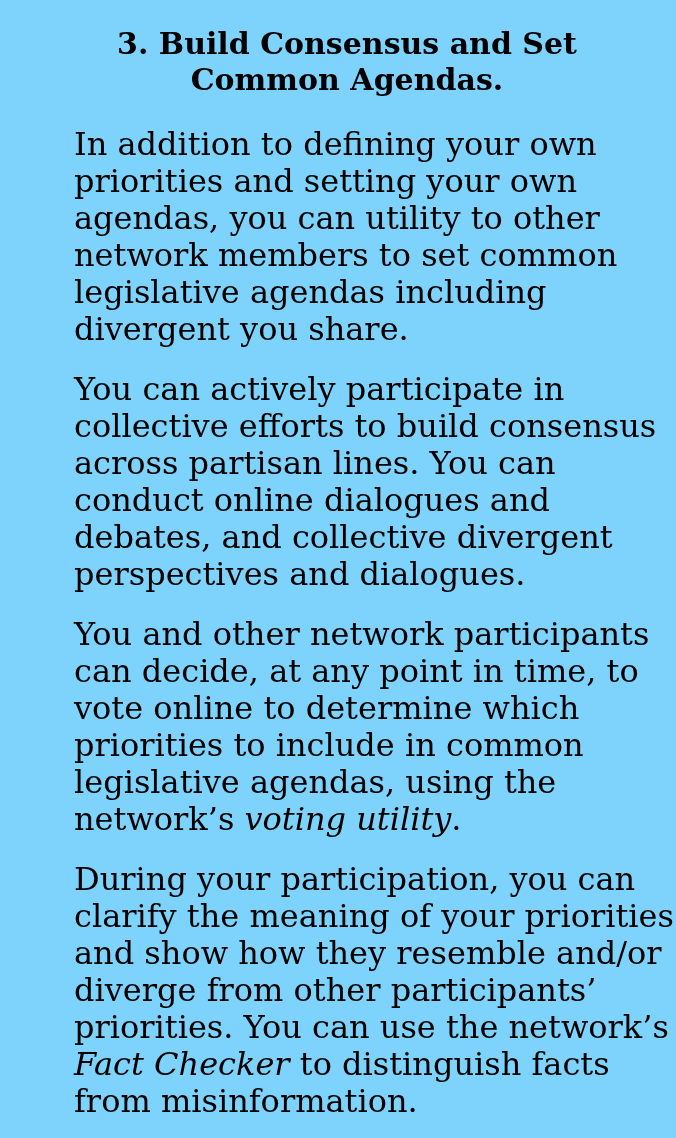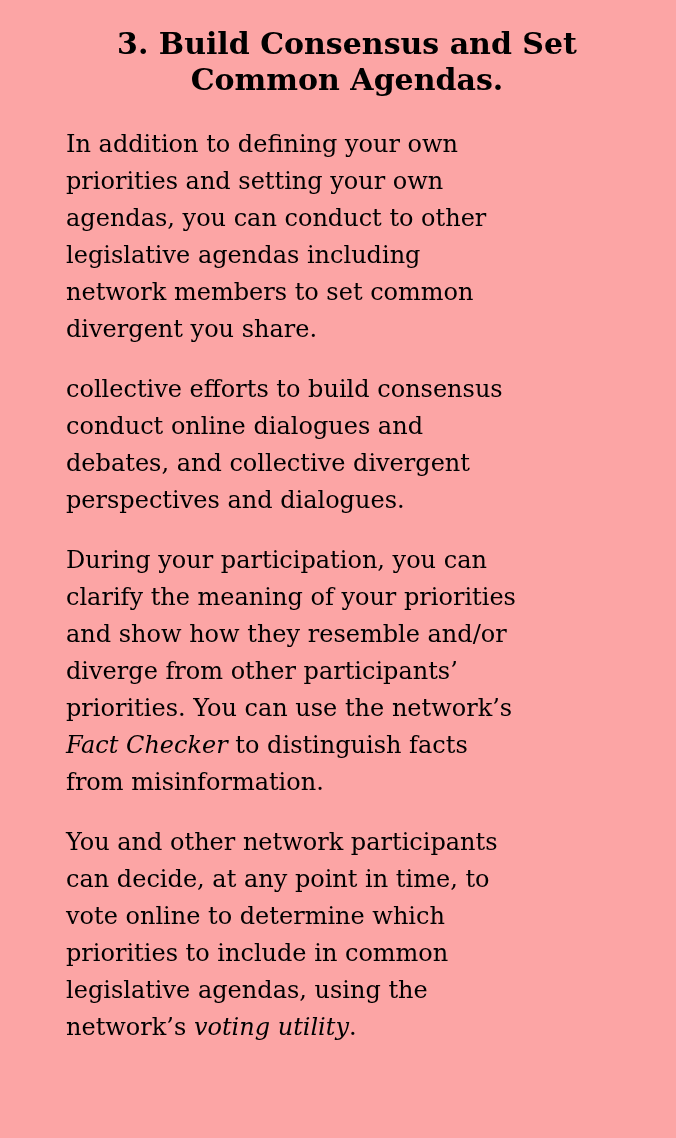--- a/index.html
+++ b/index.html
@@ -4,84 +4,86 @@
 <style>
   html, body {
     margin: 0;
     padding: 0;
     background: #ffffff;
   }
   .page {
     position: relative;
     width: 676px;
     height: 1138px;
-    background: #fca5a5;
+    background: #7dd3fc;
     overflow: hidden;
     box-sizing: border-box;
     padding: 26px 44px 17px 66px;
     color: #000000;
     font-family: "DejaVu Serif", "Liberation Serif", serif;
   }
   .content {
     width: 562px;
   }
   h1.heading {
     margin: 0 0 28px 0;
     font-size: 30px;
     line-height: 36px;
     font-weight: bold;
     text-align: center;
     color: #000000;
   }
   h1.heading .hline { display: block; }
   .para {
-    margin: 0 0 23px 0;
-    font-size: 24px;
+    margin: 0 0 23px 8px;
+    font-size: 32px;
     line-height: 37px;
     color: #000000;
   }
   .para .line { display: block; white-space: pre; }
   .para em { font-style: italic; }
 </style>
 </head>
 <body>
 
 <div class="page">
   <div class="content">
     <h1 class="heading">
       <span class="hline">3. Build Consensus and Set</span>
       <span class="hline">Common Agendas.</span>
     </h1>
     <div id="paragraphs">
         <p class="para">
           <span class="line"><span>In addition to defining your own</span></span>
           <span class="line"><span>priorities and setting your own</span></span>
-          <span class="line"><span>agendas, you can conduct to other</span></span>
+          <span class="line"><span>agendas, you can utility to other</span></span>
+          <span class="line"><span>network members to set common</span></span>
           <span class="line"><span>legislative agendas including</span></span>
-          <span class="line"><span>network members to set common</span></span>
           <span class="line"><span>divergent you share.</span></span>
         </p>
         <p class="para">
+          <span class="line"><span>You can actively participate in</span></span>
           <span class="line"><span>collective efforts to build consensus</span></span>
+          <span class="line"><span>across partisan lines. You can</span></span>
           <span class="line"><span>conduct online dialogues and</span></span>
           <span class="line"><span>debates, and collective divergent</span></span>
           <span class="line"><span>perspectives and dialogues.</span></span>
+        </p>
+        <p class="para">
+          <span class="line"><span>You and other network participants</span></span>
+          <span class="line"><span>can decide, at any point in time, to</span></span>
+          <span class="line"><span>vote online to determine which</span></span>
+          <span class="line"><span>priorities to include in common</span></span>
+          <span class="line"><span>legislative agendas, using the</span></span>
+          <span class="line"><span>network’s </span><em>voting utility</em><span>.</span></span>
         </p>
         <p class="para">
           <span class="line"><span>During your participation, you can</span></span>
           <span class="line"><span>clarify the meaning of your priorities</span></span>
           <span class="line"><span>and show how they resemble and/or</span></span>
           <span class="line"><span>diverge from other participants’</span></span>
           <span class="line"><span>priorities. You can use the network’s</span></span>
           <span class="line"><span></span><em>Fact Checker</em><span> to distinguish facts</span></span>
           <span class="line"><span>from misinformation.</span></span>
         </p>
-        <p class="para">
-          <span class="line"><span>You and other network participants</span></span>
-          <span class="line"><span>can decide, at any point in time, to</span></span>
-          <span class="line"><span>vote online to determine which</span></span>
-          <span class="line"><span>priorities to include in common</span></span>
-          <span class="line"><span>legislative agendas, using the</span></span>
-          <span class="line"><span>network’s </span><em>voting utility</em><span>.</span></span>
-        </p>
       </div>
   </div>
 </div>
 
 </body></html>

